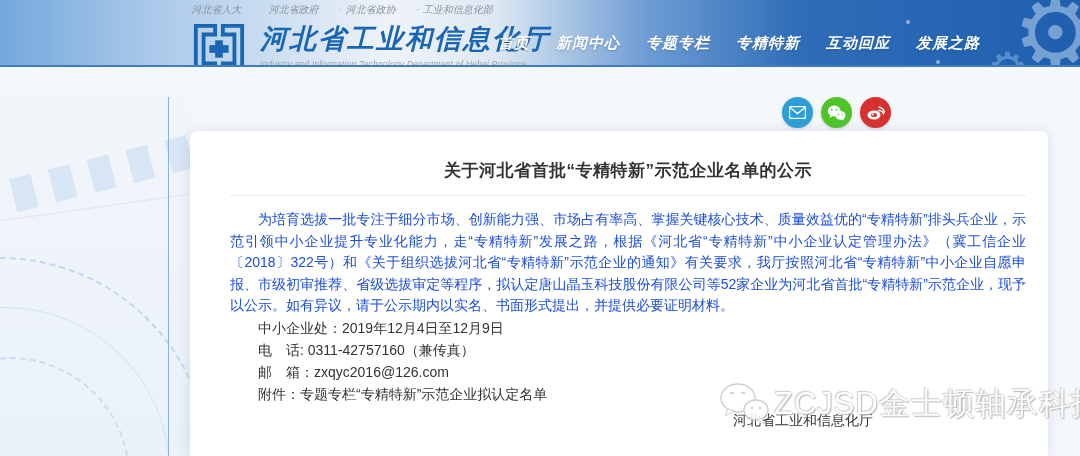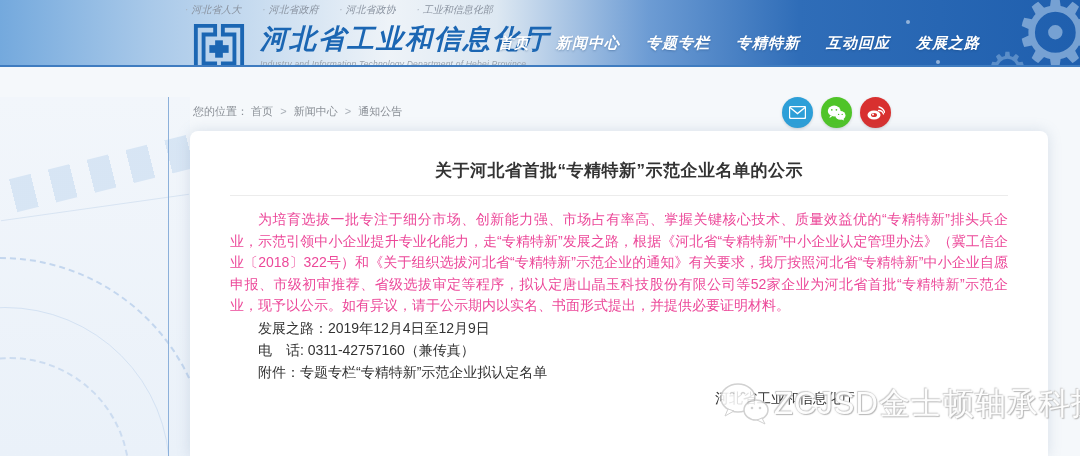--- a/index.html
+++ b/index.html
@@ -48,26 +48,26 @@
   .crumb-sep { margin:0 4px; color:#aab0b8; }
   .social { position:absolute; left:782px; top:97px; display:flex; gap:8px; }
   .sicon { width:31px; height:31px; border-radius:50%; display:flex; align-items:center; justify-content:center; cursor:pointer; box-shadow:0 1px 3px rgba(0,0,0,0.15); }
   .sicon.mail { background:#2d9fd8; }
   .sicon.wechat { background:#4fc428; }
   .sicon.weibo { background:#d8302f; }
 
   
   .card { position:absolute; left:190px; top:131px; width:858px; height:325px;
     background:#ffffff; border-radius:8px 8px 0 0; box-shadow:0 0 14px rgba(110,135,170,0.22);
-    padding:28px 40px 0 40px; }
+    padding:28px 22px 0 40px; }
   .article-title { text-align:center; font-size:17px; font-weight:bold; color:#333333; letter-spacing:0.5px; }
   .title-divider { margin-top:13px; border-top:1px solid #ececec; }
   .article-meta { text-align:center; font-size:12px; color:#999999; margin-top:9px; }
   .meta-gap { display:inline-block; width:26px; }
-  .article-body { margin-top:13px; font-size:14px; color:#ec4899; line-height:21.5px; text-align:justify; }
+  .article-body { margin-top:13px; font-size:14px; color:#1d4ed8; line-height:21.5px; text-align:justify; }
   .article-body p { text-indent:2em; }
   .contact-line { font-size:14px; color:#333333; line-height:22px; text-indent:2em; }
   .contact-line.attachment { cursor:pointer; }
   .signature { margin-top:4px; text-align:right; padding-right:153px; font-size:14px; color:#333333; line-height:23px; }
 
   
   .watermark { position:absolute; left:718px; top:382px; display:flex; align-items:center; pointer-events:none; }
   .wm-text { font-size:31px; color:#fdfdfd; letter-spacing:1px; white-space:nowrap;
     text-shadow:1px 1px 1px #b9b9b9, -1px -1px 1px #cfcfcf, 0 0 2px rgba(170,170,170,0.6); }
   .wm-logo { margin-right:4px; opacity:0.85; }
@@ -116,28 +116,20 @@
 
   <div class="left-bg">
     <div class="deco-dashes"></div>
     <div class="deco-line"></div>
     <div class="deco-circle dc1"></div>
     <div class="deco-circle dc2"></div>
     <div class="deco-circle dc3"></div>
   </div>
   <div class="vline"></div>
 
-  <div class="breadcrumb">
-    <span>您的位置：</span>
-    <span class="crumb">首页</span>
-    <span class="crumb-sep">&gt;</span>
-    <span class="crumb">新闻中心</span>
-    <span class="crumb-sep">&gt;</span>
-    <span class="crumb">通知公告</span>
-  </div>
 
   <div class="social">
     <div class="sicon mail">
       <svg width="17" height="13" viewBox="0 0 17 13">
         <rect x="0.5" y="0.5" width="16" height="12" rx="1.5" fill="none" stroke="#ffffff" stroke-width="1.4"></rect>
         <path d="M1 1.5 L8.5 7.5 L16 1.5" fill="none" stroke="#ffffff" stroke-width="1.4"></path>
       </svg>
     </div>
     <div class="sicon wechat">
       <svg width="19" height="16" viewBox="0 0 19 16">
@@ -161,22 +153,23 @@
       </svg>
     </div>
   </div>
 
   <div class="card">
     <div class="article-title">关于河北省首批“专精特新”示范企业名单的公示</div>
     <div class="title-divider"></div>
     <div class="article-body">
       <p>为培育选拔一批专注于细分市场、创新能力强、市场占有率高、掌握关键核心技术、质量效益优的“专精特新”排头兵企业，示范引领中小企业提升专业化能力，走“专精特新”发展之路，根据《河北省“专精特新”中小企业认定管理办法》（冀工信企业〔2018〕322号）和《关于组织选拔河北省“专精特新”示范企业的通知》有关要求，我厅按照河北省“专精特新”中小企业自愿申报、市级初审推荐、省级选拔审定等程序，拟认定唐山晶玉科技股份有限公司等52家企业为河北省首批“专精特新”示范企业，现予以公示。如有异议，请于公示期内以实名、书面形式提出，并提供必要证明材料。</p>
     </div>
-    <div class="contact-line">发展之路：2019年12月4日至12月9日</div>
+    <div class="contact-line">中小企业处：2019年12月4日至12月9日</div>
     <div class="contact-line">电　话: 0311-42757160（兼传真）</div>
+    <div class="contact-line">邮　箱：zxqyc2016@126.com</div>
     <div class="contact-line attachment">附件：专题专栏“专精特新”示范企业拟认定名单</div>
     <div class="signature">
       <div>河北省工业和信息化厅</div>
 
     </div>
   </div>
 
   <div class="watermark">
     <svg class="wm-logo" width="52" height="44" viewBox="0 0 52 44">
       <ellipse cx="20" cy="16" rx="17" ry="14" fill="#ffffff" stroke="#c9c9c9" stroke-width="1.5"></ellipse>

